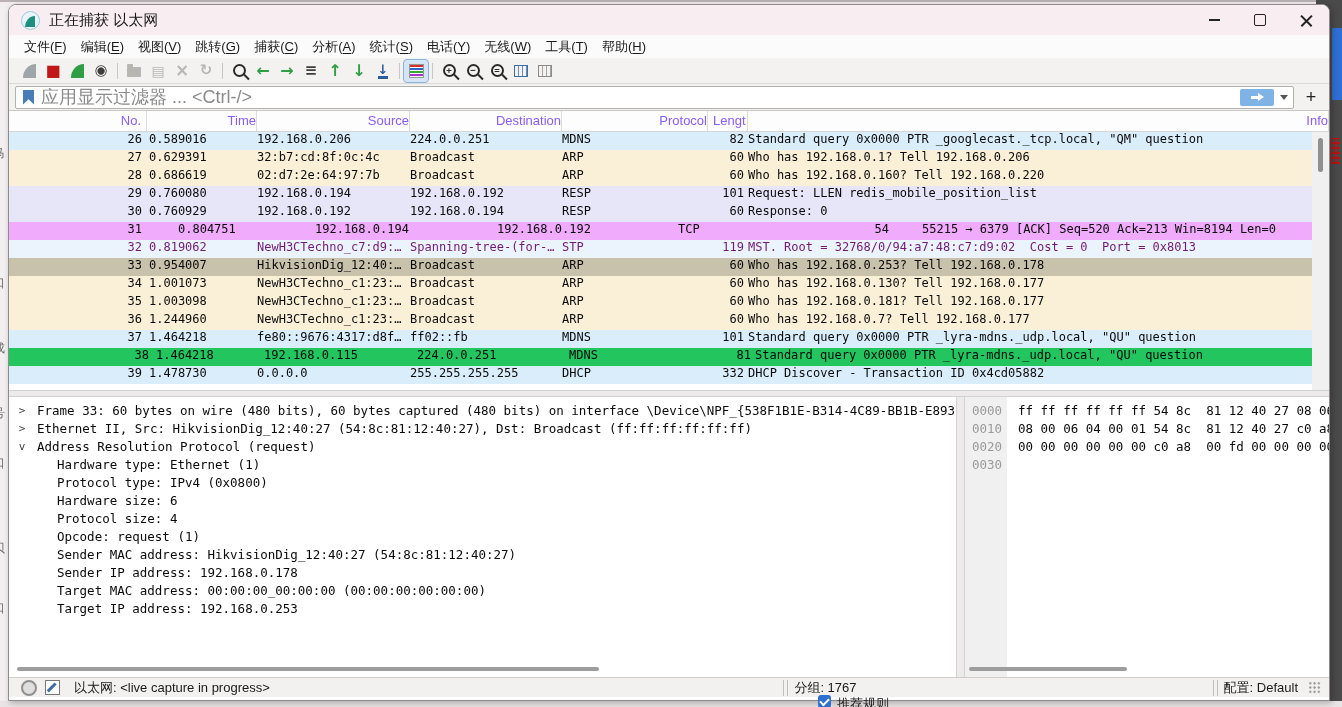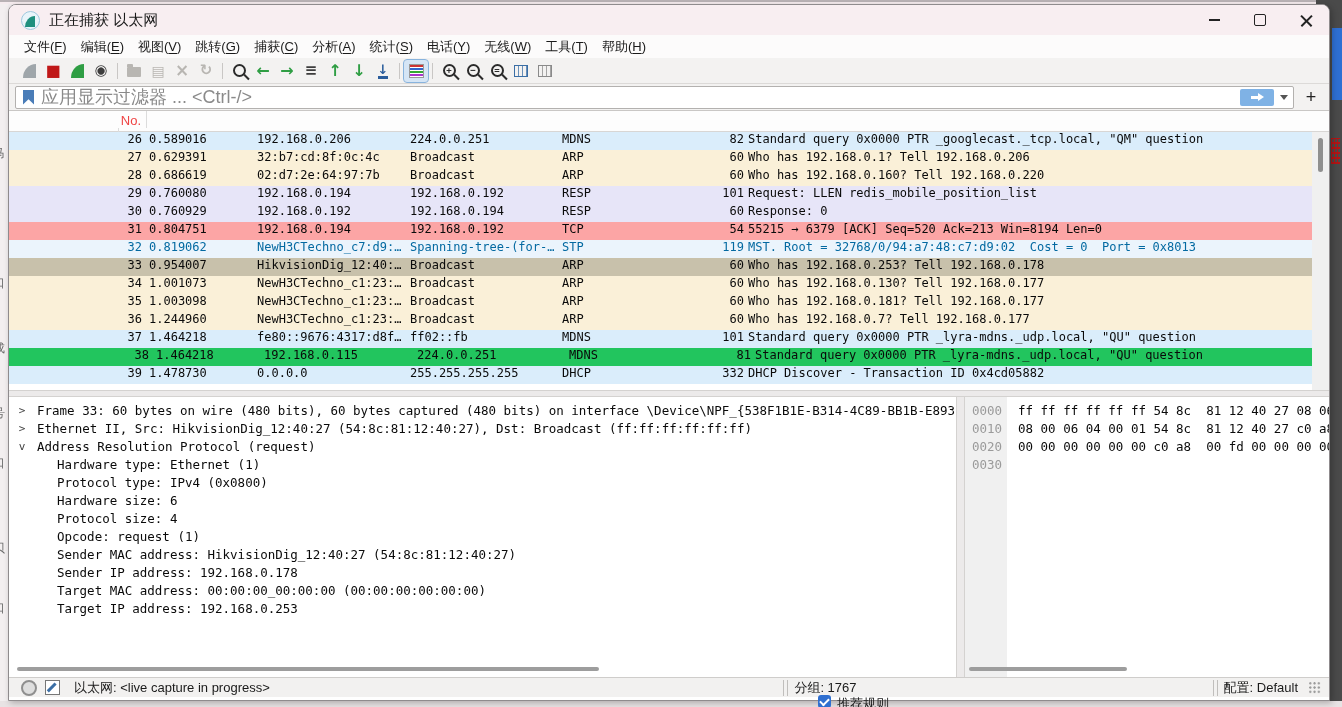--- a/index.html
+++ b/index.html
@@ -64,21 +64,21 @@
   .filter-input::placeholder{color:#8a8a8a;}
   .apply-btn{width:34px;height:17px;background:#7fb2e5;border-radius:2px;display:flex;align-items:center;justify-content:center;margin-right:3px;flex-shrink:0;}
   .apply-arrow{display:flex;align-items:center;}
   .apply-arrow b{display:block;width:7px;height:3px;background:#fff;}
   .apply-arrow i{display:block;width:0;height:0;border-left:6px solid #fff;border-top:4.5px solid transparent;border-bottom:4.5px solid transparent;}
   .filter-caret{width:14px;display:flex;align-items:center;justify-content:center;flex-shrink:0;}
   .filter-caret i{width:0;height:0;border-left:4px solid transparent;border-right:4px solid transparent;border-top:5px solid #555;}
   .add-filter-btn{width:24px;height:22px;margin-left:5px;display:flex;align-items:center;justify-content:center;font-size:18px;color:#222;flex-shrink:0;}
 
   
-  .plist-header{position:absolute;top:106px;left:0;width:100%;height:21px;background:#fdfdfd;border-bottom:1px solid #d8d6d4;display:flex;font-size:13px;color:#ef4444;box-sizing:border-box;flex-direction:column;}
+  .plist-header{position:absolute;top:106px;left:0;width:100%;height:21px;background:#fdfdfd;border-bottom:1px solid #d8d6d4;display:flex;font-size:13px;color:#8b5cf6;box-sizing:border-box;}
   .hcell{padding:2px 0 0 5px;border-right:1px solid #dcdcdc;overflow:hidden;white-space:nowrap;box-sizing:border-box;flex-shrink:0;text-align:right;}
   .plist{position:absolute;top:127px;left:0;width:100%;height:258px;background:#fff;font-family:"DejaVu Sans Mono",monospace;font-size:12px;color:#0a0a0a;overflow:hidden;}
   .prow{height:18px;display:flex;align-items:flex-start;}
   .cell{white-space:pre;overflow:hidden;box-sizing:border-box;flex-shrink:0;}
   .col-no{width:138px;text-align:right;padding-right:5px;}
   .col-time{width:110px;padding-left:2px;}
   .col-source{width:153px;}
   .col-destination{width:152px;}
   .col-protocol{width:146px;}
   .col-length{width:40px;text-align:right;padding-right:4px;}
@@ -314,30 +314,30 @@
       </div>
       <div class="prow" style="background: rgb(231, 229, 248);">
         <span class="cell col-no">30</span>
         <span class="cell col-time">0.760929</span>
         <span class="cell col-source">192.168.0.192</span>
         <span class="cell col-destination">192.168.0.194</span>
         <span class="cell col-protocol">RESP</span>
         <span class="cell col-length">60</span>
         <span class="cell col-info">Response: 0</span>
       </div>
-      <div class="prow" style="background: #fca5a5;">
+      <div class="prow" style="background: #f0abfc; gap: 29px;">
         <span class="cell col-no">31</span>
         <span class="cell col-time">0.804751</span>
         <span class="cell col-source">192.168.0.194</span>
         <span class="cell col-destination">192.168.0.192</span>
         <span class="cell col-protocol">TCP</span>
         <span class="cell col-length">54</span>
         <span class="cell col-info">55215 → 6379 [ACK] Seq=520 Ack=213 Win=8194 Len=0</span>
       </div>
-      <div class="prow" style="background: rgb(235, 244, 252); color: #0369a1;">
+      <div class="prow" style="background: rgb(235, 244, 252); color: #701a75;">
         <span class="cell col-no">32</span>
         <span class="cell col-time">0.819062</span>
         <span class="cell col-source">NewH3CTechno_c7:d9:…</span>
         <span class="cell col-destination">Spanning-tree-(for-…</span>
         <span class="cell col-protocol">STP</span>
         <span class="cell col-length">119</span>
         <span class="cell col-info">MST. Root = 32768/0/94:a7:48:c7:d9:02  Cost = 0  Port = 0x8013</span>
       </div>
       <div class="prow" style="background: rgb(200, 193, 171);">
         <span class="cell col-no">33</span>

